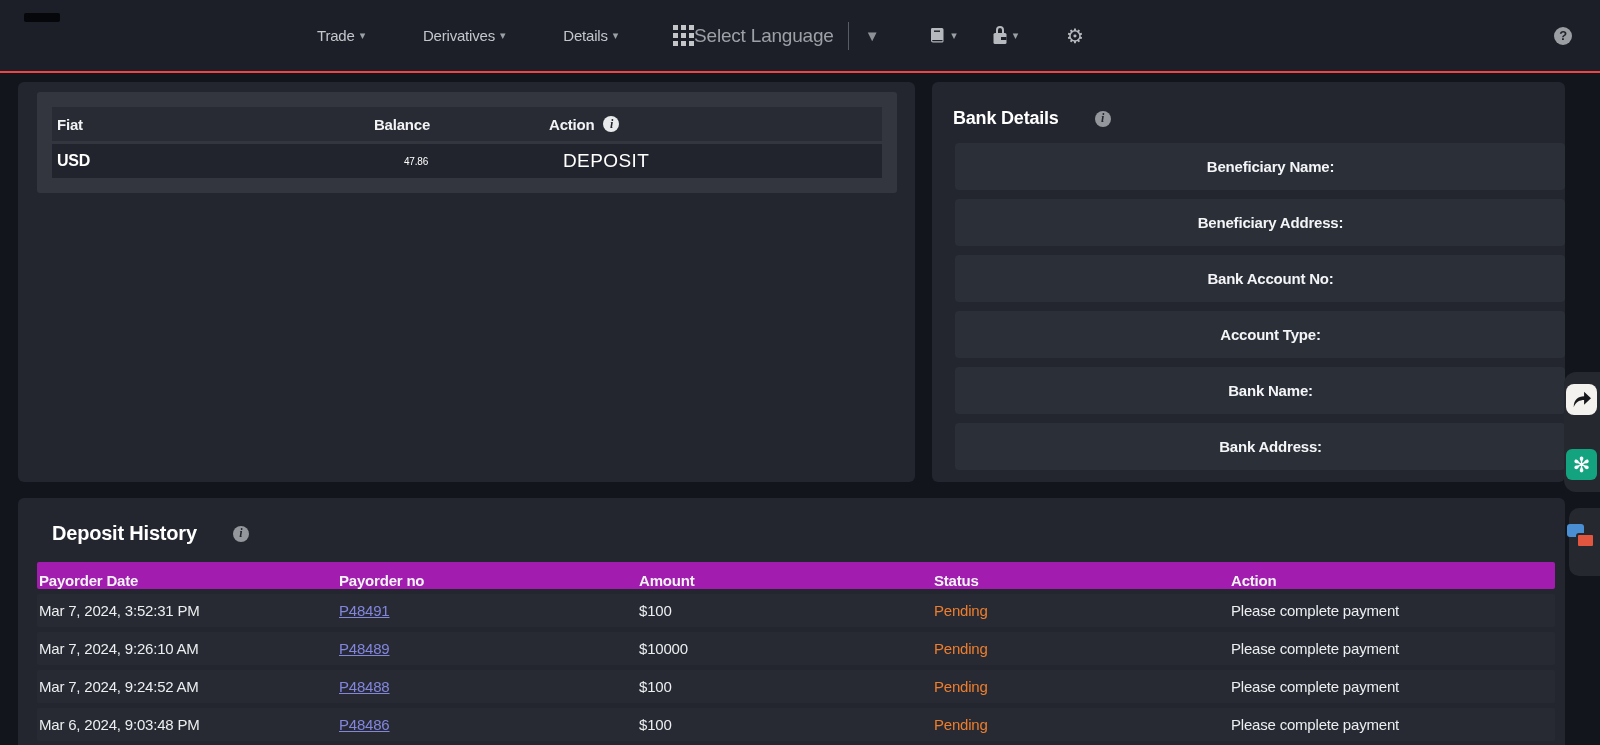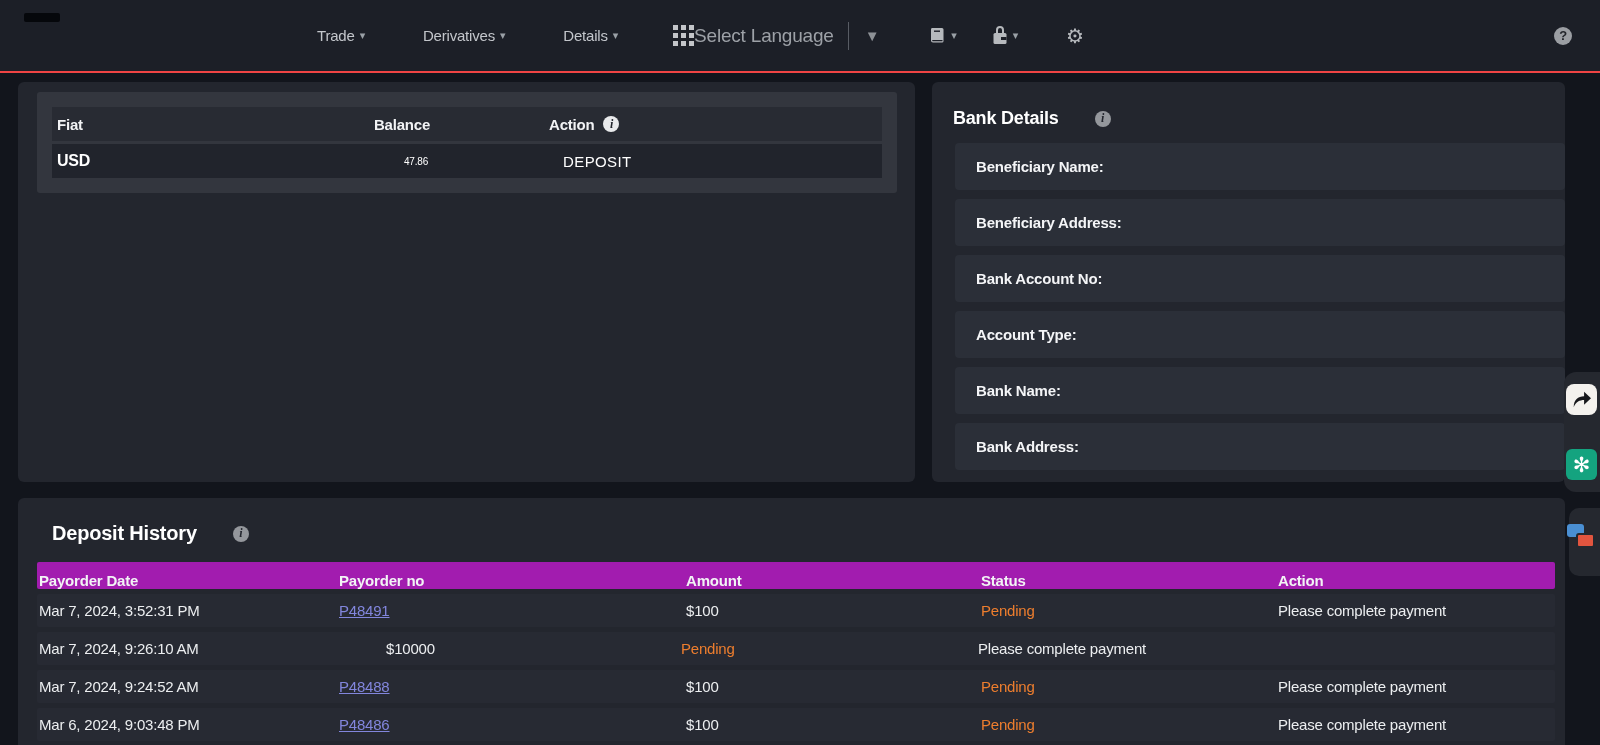--- a/index.html
+++ b/index.html
@@ -75,61 +75,61 @@
   .fiat-table { margin: 10px 18px 0 19px; background: #33363e; padding: 15px; border-radius: 3px; }
   .fiat-row { display: flex; align-items: center; height: 34px; }
   .fiat-head { background: #282b33; }
   .fiat-data { background: #21242c; margin-top: 3px; }
   .fc1 { width: 203px; padding-left: 5px; }
   .fc2 { width: 294px; text-align: center; }
   .fc3 { flex: 1; display: flex; align-items: center; gap: 9px; }
   .fiat-head .cell { font-size: 15px; font-weight: 600; color: #f2f3f5; }
   .fiat-sym { font-size: 16px; font-weight: 700; color: #ffffff; }
   .fiat-bal { font-size: 10px; color: #ffffff; margin-left: 14px; }
-  .fiat-action { font-size: 15px; color: #ffffff; letter-spacing: 0.4px; cursor: pointer; text-align: center; }
+  .fiat-action { font-size: 19px; color: #ffffff; letter-spacing: 0.4px; cursor: pointer; text-align: center; }
 
   .info-icon {
     width: 16px; height: 16px; border-radius: 50%;
     display: inline-flex; align-items: center; justify-content: center;
     font-family: "Liberation Serif", serif;
     font-weight: bold; font-style: italic; font-size: 12px;
     cursor: pointer; flex: none;
   }
   .info-icon::before { content: "i"; }
   .info-white { background: #e9eaec; color: #23262e; }
   .info-gray { background: #94979c; color: #23262e; }
 
   
   .bank-title-row { margin: 26px 0 0 21px; display: flex; align-items: center; gap: 36px; }
   .bank-title { font-size: 18px; font-weight: 700; color: #ffffff; }
   .bank-rows { margin: 14px 0 0 23px; display: flex; flex-direction: column; gap: 9px; }
   .bank-row {
     height: 47px; background: #2b2f38; border-radius: 4px;
     display: flex; align-items: center; padding-left: 21px;
-    font-size: 15px; font-weight: 700; color: #f4f5f7;
+    font-size: 15px; font-weight: 700; color: #f4f5f7; justify-content: center;
   }
 
   
   .deposit-panel { margin-top: 16px; height: 300px; }
   .dh-title-row { padding: 24px 0 0 27px; display: flex; align-items: center; gap: 36px; }
   .dh-title { font-size: 20px; font-weight: 700; color: #ffffff; margin-left: 7px; }
   .dh-table { margin: 17px 10px 0 19px; }
   .dh-head {
     height: 27px; background: #a21caf; border-radius: 2px;
     display: flex; align-items: flex-end;
     font-size: 15px; font-weight: 600; color: #f2f3f5;
   }
   .dh-row {
     height: 33px; background: #272a33; border-radius: 2px;
     display: flex; align-items: center; margin-top: 5px;
     font-size: 15px; color: #eceef0;
   }
   .dc1 { width: 302px; padding-left: 2px; }
   .dc2 { width: 300px; }
-  .dc3 { width: 295px; margin-left: 47px; }
+  .dc3 { width: 295px; }
   .dc4 { width: 297px; }
   .dc5 { flex: 1; }
   .payorder-link { color: #8286dd; text-decoration: underline; cursor: pointer; }
   .status-pending { color: #ee7e2e; }
 
   
   .dock { position: absolute; right: 0; background: #25282f; z-index: 5; }
   .dock-top { top: 372px; width: 36px; height: 120px; border-radius: 12px 0 0 12px; }
   .dock-bottom { top: 508px; width: 31px; height: 68px; border-radius: 10px 0 0 10px; }
 
@@ -281,20 +281,21 @@
       <div class="dh-row">
         <span class="dc1">Mar 7, 2024, 3:52:31 PM</span>
         <span class="dc2"><a class="payorder-link">P48491</a></span>
         <span class="dc3">$100</span>
         <span class="dc4 status-pending">Pending</span>
         <span class="dc5">Please complete payment</span>
       </div>
 
       <div class="dh-row">
         <span class="dc1">Mar 7, 2024, 9:26:10 AM</span>
+        <span class="dc2"><a class="payorder-link">P48489</a></span>
         <span class="dc3">$10000</span>
         <span class="dc4 status-pending">Pending</span>
         <span class="dc5">Please complete payment</span>
       </div>
 
       <div class="dh-row">
         <span class="dc1">Mar 7, 2024, 9:24:52 AM</span>
         <span class="dc2"><a class="payorder-link">P48488</a></span>
         <span class="dc3">$100</span>
         <span class="dc4 status-pending">Pending</span>

